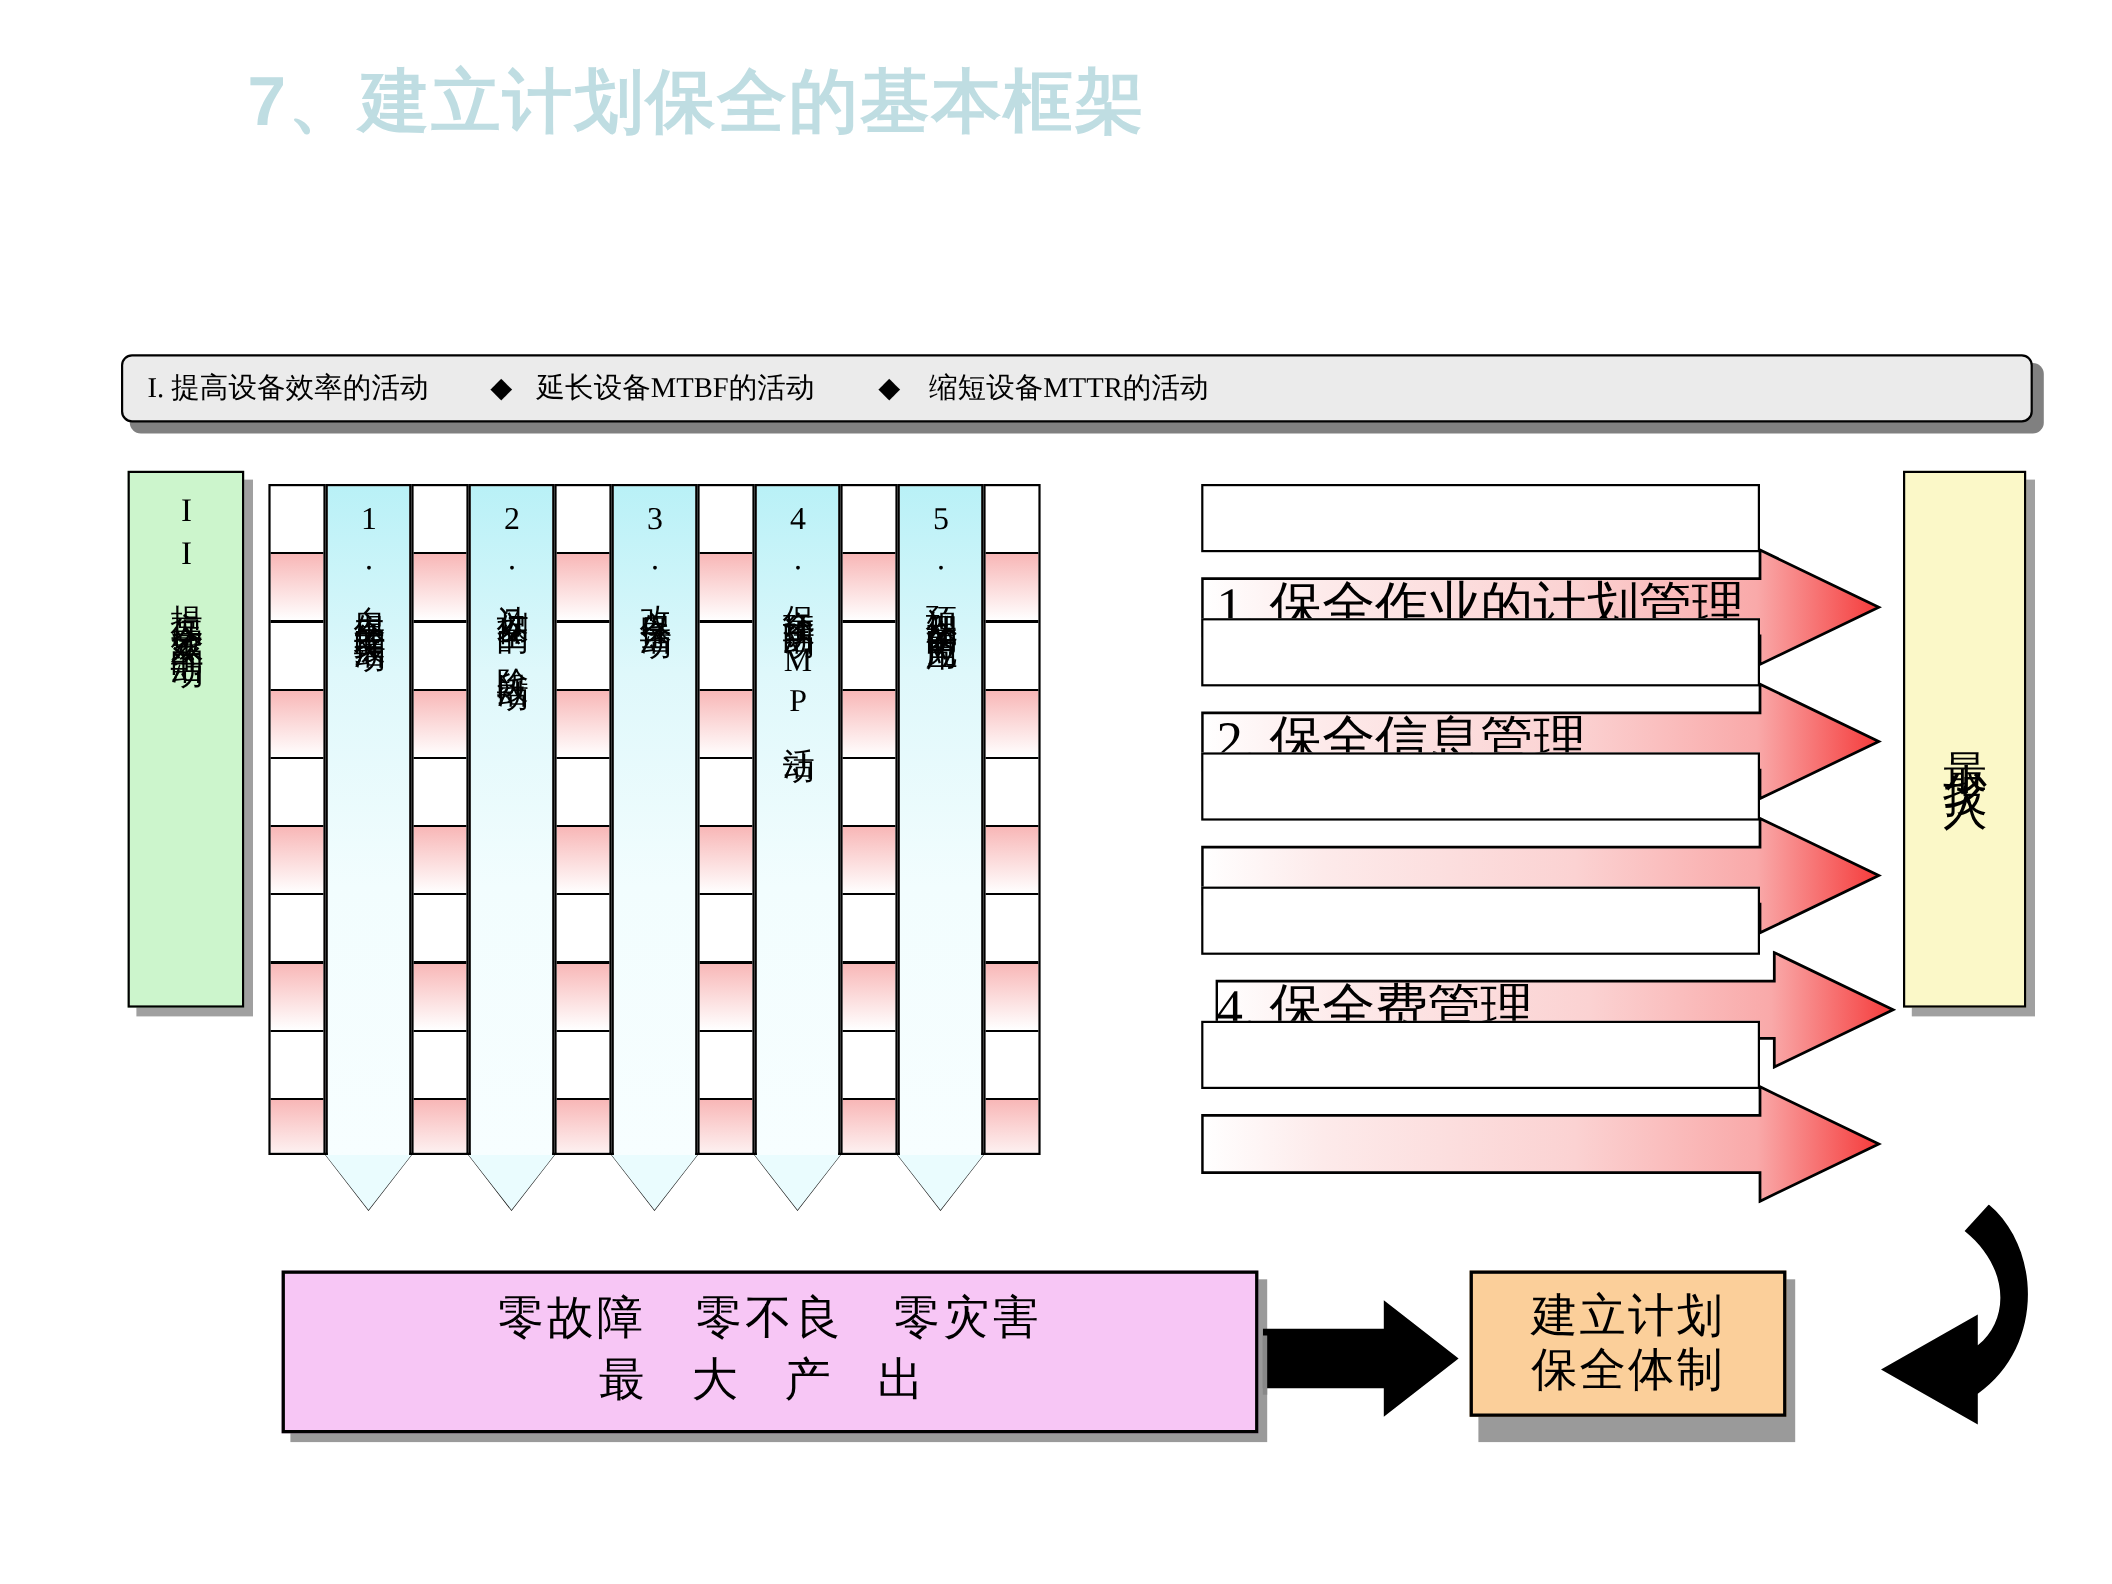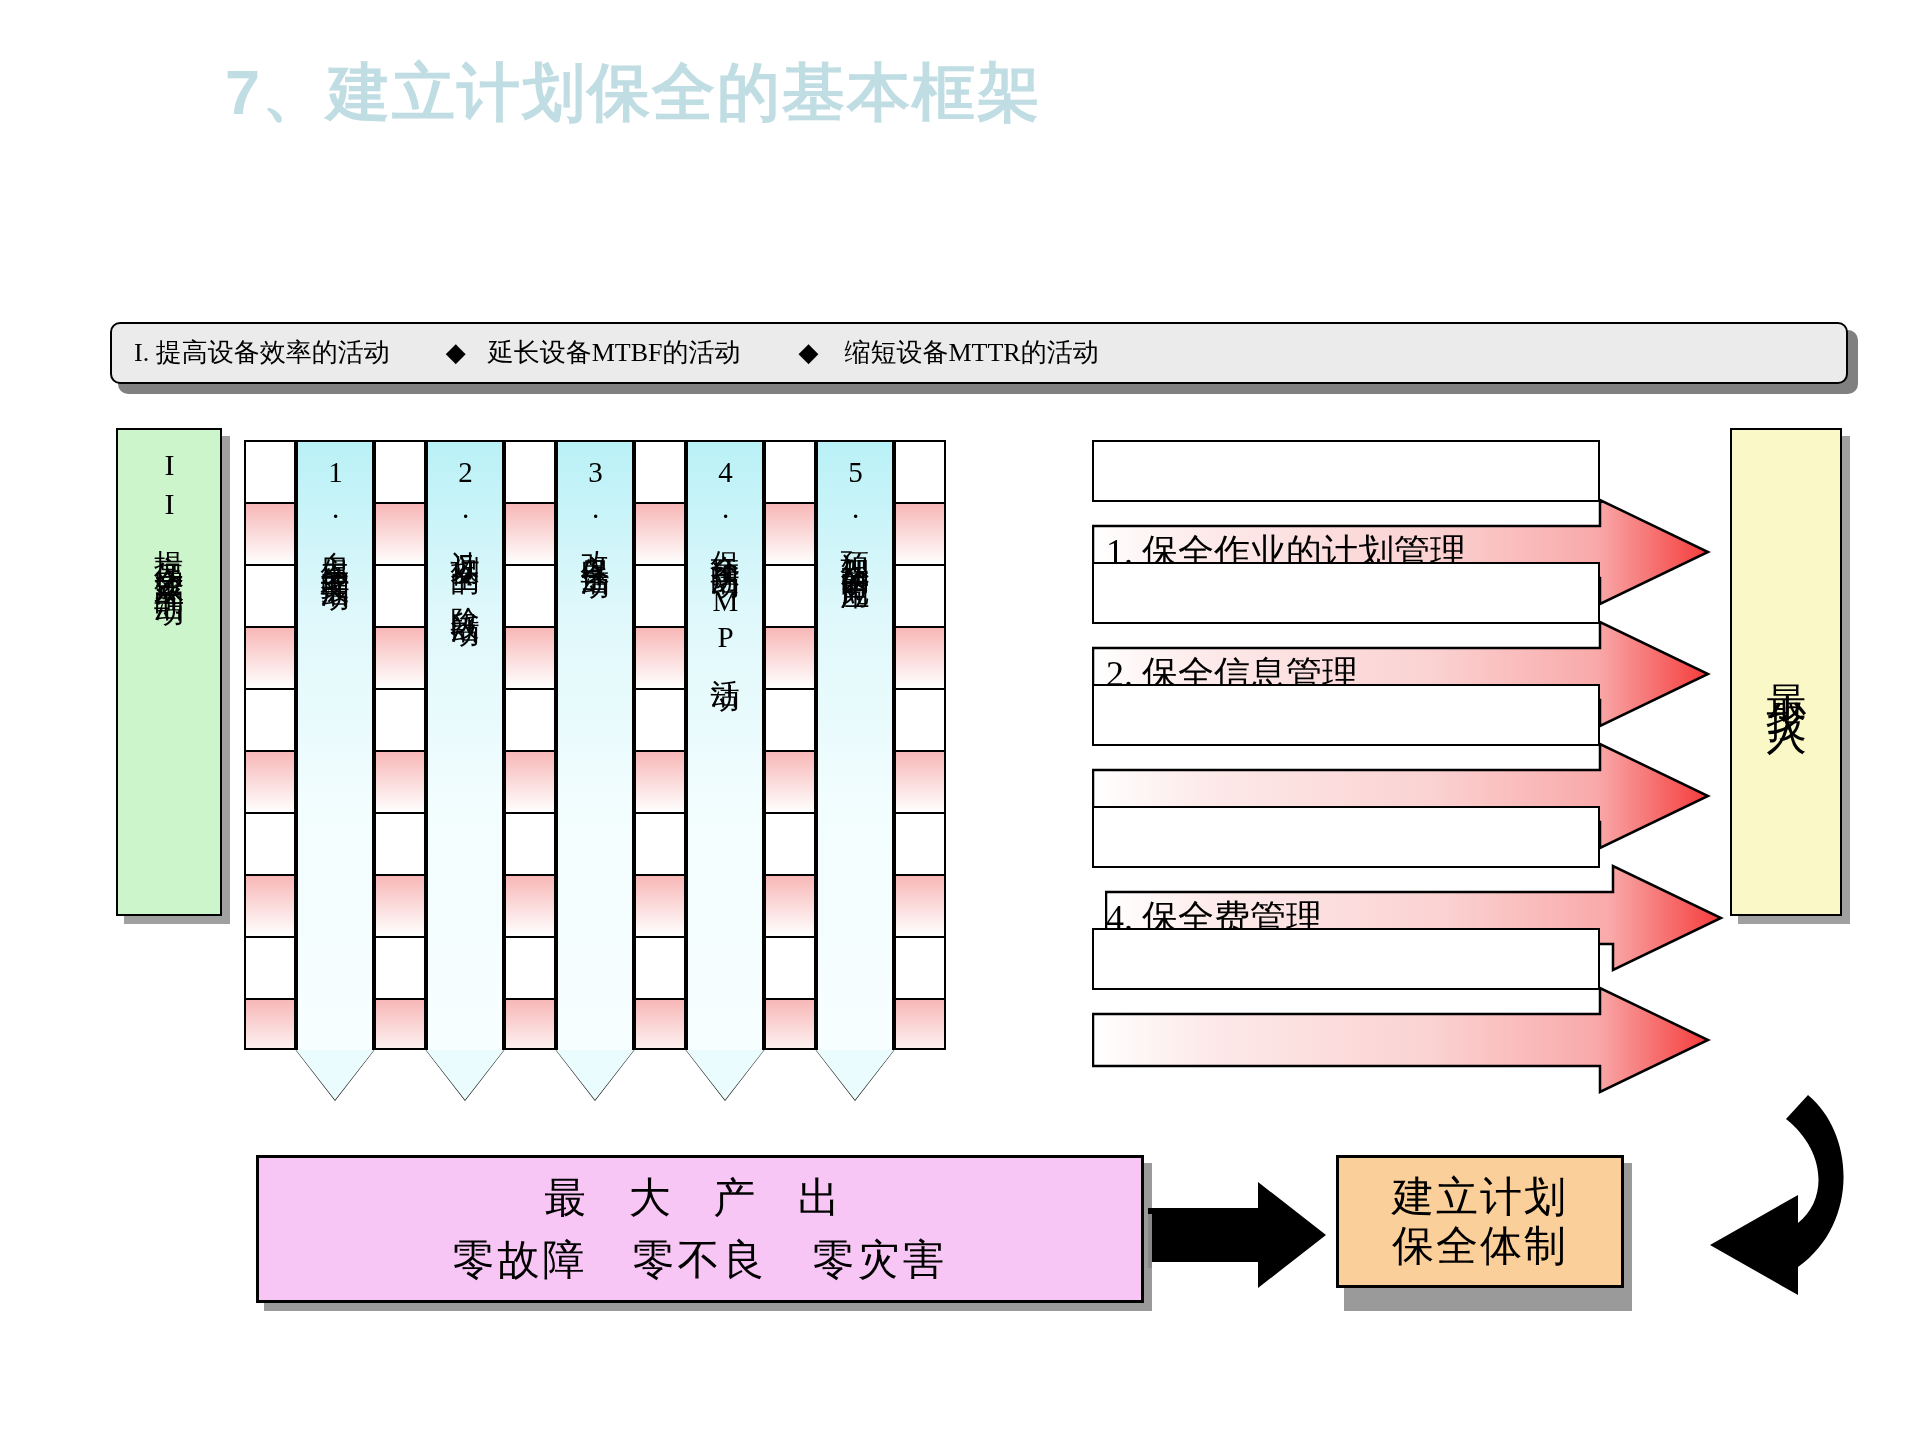--- a/index.html
+++ b/index.html
@@ -153,21 +153,21 @@
     left: 0;
     width: 620px;
     height: 108px;
   }
   .arrow-row svg { display: block; }
   .arrow-label {
     position: absolute;
     left: 14px;
     top: 50%;
     transform: translateY(-50%);
-    font-size: 36px;
+    font-size: 48px;
     color: #000;
     white-space: nowrap;
     line-height: 1;
   }
   .blank-row {
     position: absolute;
     left: 0;
     width: 508px;
     height: 60px;
     background: #ffffff;
@@ -397,22 +397,22 @@
     </div>
   </div>
 
 <div id="yellow-box-shadow"></div>
 <div id="yellow-box">
   <span class="v-text">最少投入</span>
 </div>
 
 <div id="purple-shadow"></div>
 <div id="purple-box">
+  <div id="purple-l2">零故障　零不良　零灾害</div>
   <div id="purple-l1">最 大 产 出</div>
-  <div id="purple-l2">零故障　零不良　零灾害</div>
 </div>
 
 <svg id="black-arrow" viewBox="0 0 180 110">
   <polygon points="0,28 110,28 110,2 178,55 110,108 110,82 0,82" fill="#000000"></polygon>
   <polygon points="-6,34 -6,88 4,88 4,34" fill="#888888"></polygon>
 </svg>
 
 <div id="orange-shadow"></div>
 <div id="orange-box">
   <div>建立计划</div>

